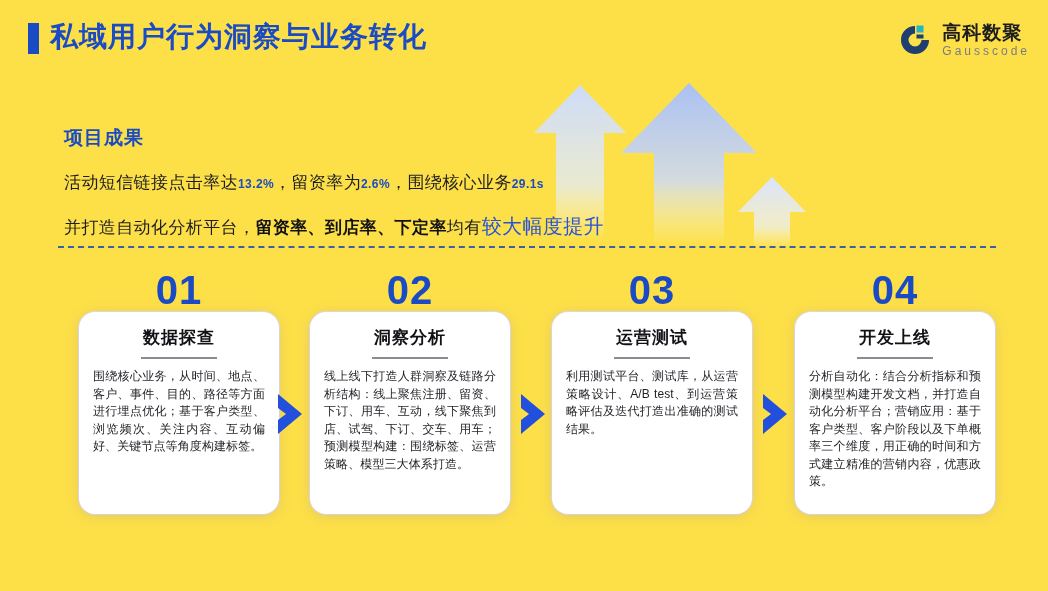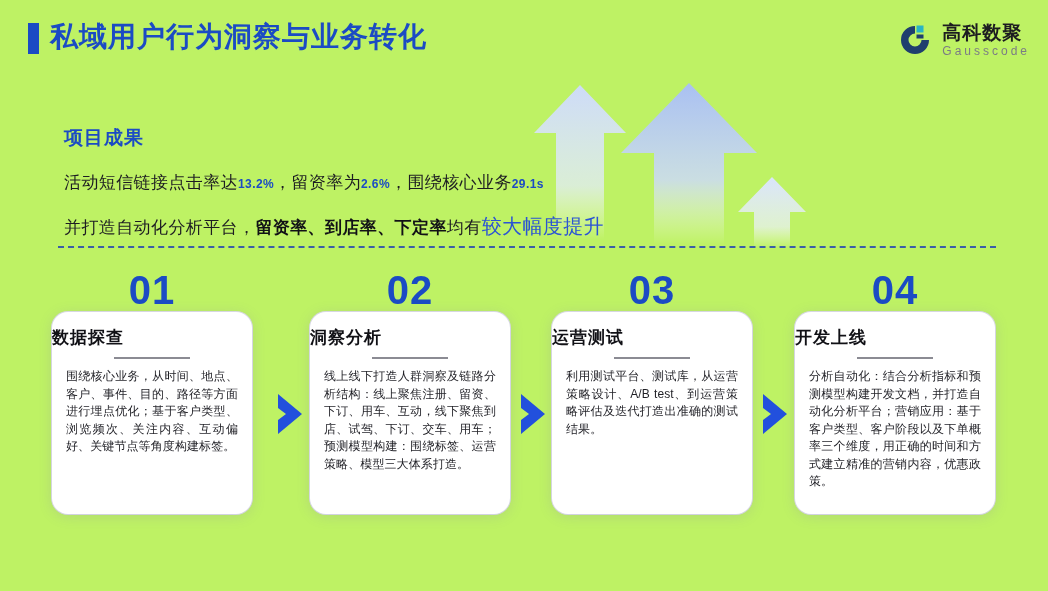--- a/index.html
+++ b/index.html
@@ -5,21 +5,21 @@
   * { box-sizing: border-box; margin: 0; padding: 0; }
   html, body {
     width: 1048px; height: 591px;
     background: #ffffff;
     font-family: "Liberation Sans", "DejaVu Sans", sans-serif;
     overflow: hidden;
   }
   .slide {
     position: relative;
     width: 1048px; height: 591px;
-    background: #bef264;
+    background: #fde047;
     overflow: hidden;
   }
 
   
   .header { position: absolute; top: 0; left: 0; width: 1048px; height: 80px; }
   .title-accent {
     position: absolute; left: 28px; top: 23px;
     width: 11px; height: 31px; background: #1b4bc4;
   }
   .page-title {
@@ -68,34 +68,34 @@
     position: absolute; top: 42px; width: 200px; height: 202px;
     background: #ffffff; border-radius: 16px;
     box-shadow: 0 2px 14px rgba(120,110,200,0.20), 0 0 0 1px rgba(225,222,242,0.9);
   }
   .step-num {
     position: absolute; top: -44px; left: 0; width: 200px;
     text-align: center; font-size: 40px; font-weight: bold;
     color: #1b4bc4; letter-spacing: 1px; line-height: 44px;
   }
   .step-title {
-    margin-top: 14px; 
+    margin-top: 14px; text-align: center;
     font-size: 17px; font-weight: bold; color: #111116; letter-spacing: 1px;
     line-height: 24px;
   }
   .step-rule {
     width: 76px; height: 2px; background: #8b8b93;
     margin: 7px auto 0 auto;
   }
   .step-body {
     margin: 9px 14px 0 14px;
     font-size: 12px; color: #1f1f25; line-height: 17.5px;
     text-align: justify; letter-spacing: 0.1px;
   }
-  .step.s1 { left: 52px; }
+  .step.s1 { left: 79px; }
   .step.s2 { left: 310px; }
   .step.s3 { left: 552px; }
   .step.s4 { left: 795px; }
 
   .chev { position: absolute; top: 122px; width: 36px; height: 44px; }
   .chev.c1 { left: 272px; }
   .chev.c2 { left: 515px; }
   .chev.c3 { left: 757px; }
 </style>
 </head>

